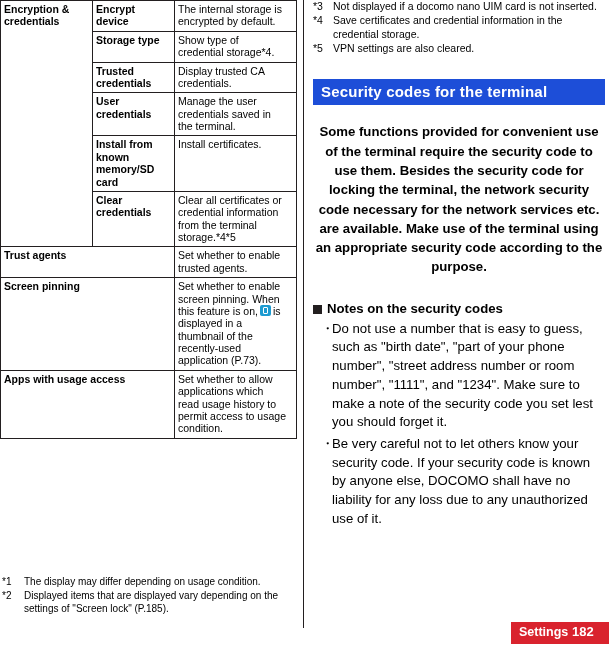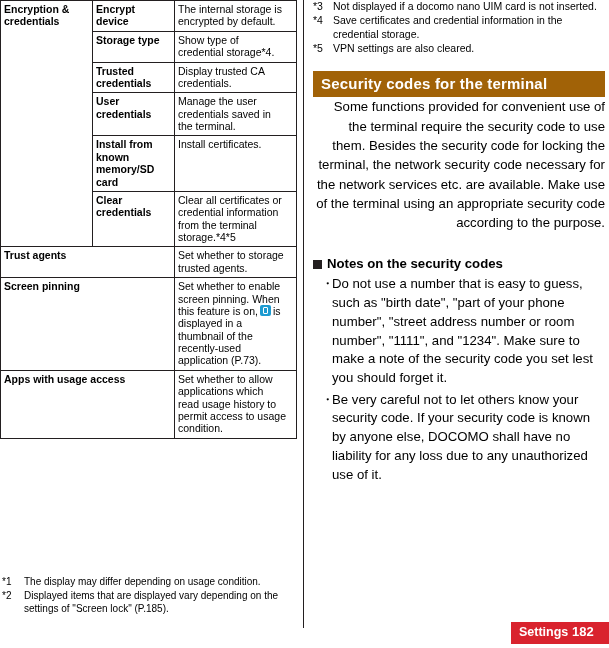--- a/index.html
+++ b/index.html
@@ -50,33 +50,34 @@
 
   
   .right-col{
     position:absolute;left:313px;top:0;width:292px;
   }
   .rfn{display:flex;font-size:10.5px;line-height:1.32;margin-bottom:0px;}
   .rfn .mark{width:20px;flex:0 0 20px;}
   .rfn .txt{flex:1;}
 
   .sec-head{
-    margin-top:16px;
-    background:#a16207;
+    margin-top:24px;
+    background:#1d4ed8;
     color:#ffffff;
     font-weight:bold;
     font-size:15px;
     padding:4px 14px 5px 8px;
     letter-spacing:0.2px;
   }
   .body-text{
     font-size:13.2px;
     line-height:1.46;
-    margin-top:0;
-    text-align:right;
+    margin-top:17px;
+    text-align:center;
+    font-weight:bold;
   }
   .sub-head{
     font-size:13.2px;
     font-weight:bold;
     margin-top:24px;
     display:flex;
     align-items:flex-start;
   }
   .sub-head .sq{
     display:inline-block;width:9px;height:9px;background:#231f20;
@@ -150,21 +151,21 @@
       <tr>
         <td class="c2">Install from known memory/SD card</td>
         <td class="c3">Install certificates.</td>
       </tr>
       <tr>
         <td class="c2">Clear credentials</td>
         <td class="c3">Clear all certificates or credential information from the terminal storage.*4*5</td>
       </tr>
       <tr>
         <td class="span2" colspan="2">Trust agents</td>
-        <td class="c3">Set whether to storage trusted agents.</td>
+        <td class="c3">Set whether to enable trusted agents.</td>
       </tr>
       <tr>
         <td class="span2" colspan="2">Screen pinning</td>
         <td class="c3">
           <span>Set whether to enable screen pinning. When this feature is on,</span><span class="pinicon"></span><span>is displayed in a thumbnail of the recently-used application (P.73).</span>
         </td>
       </tr>
       <tr>
         <td class="span2" colspan="2">Apps with usage access</td>
         <td class="c3">Set whether to allow applications which read usage history to permit access to usage condition.</td>

